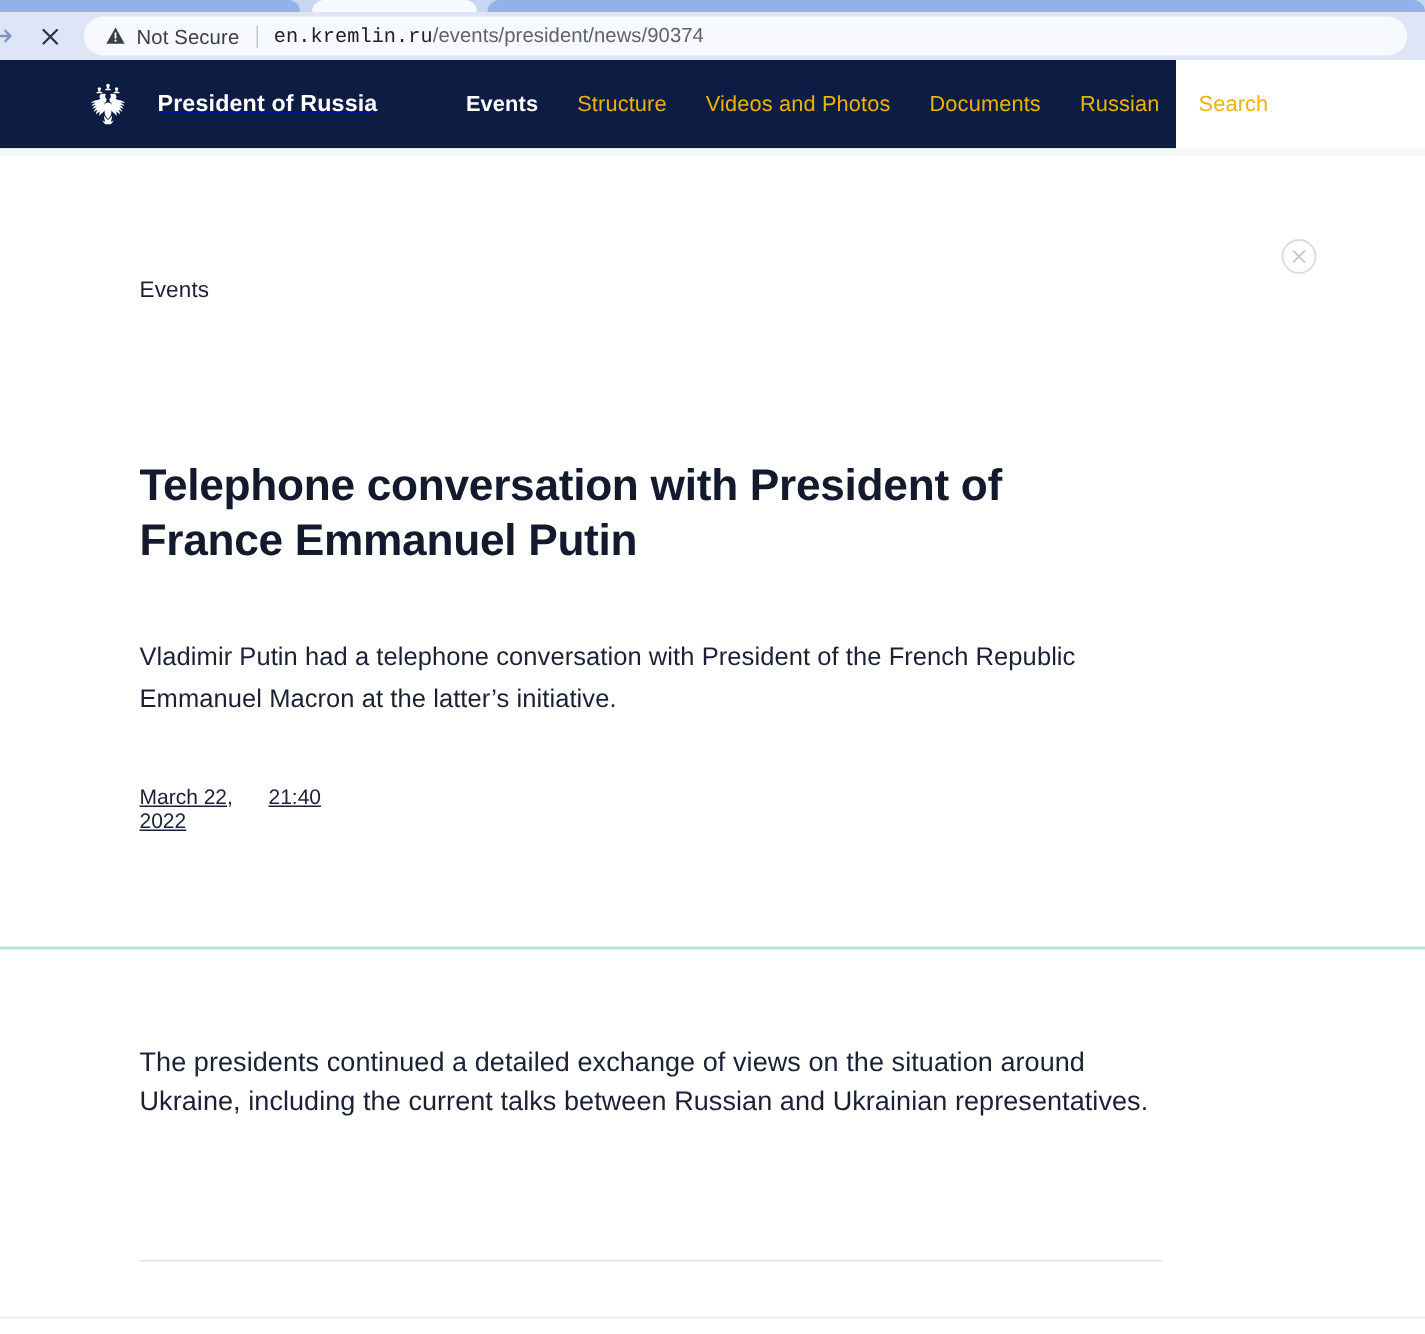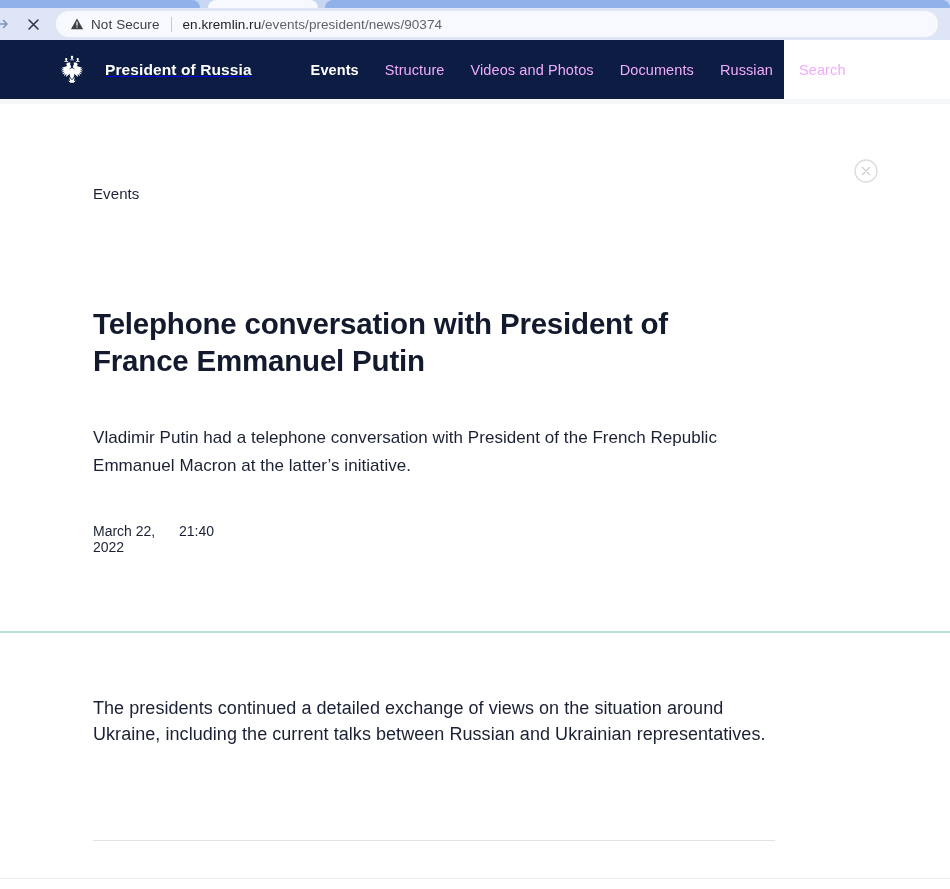--- a/index.html
+++ b/index.html
@@ -105,21 +105,21 @@
   .omni-sep {
     display: inline-block;
     width: 1px;
     height: 15px;
     background: #c3c8cf;
     margin: 0 11px;
     flex: 0 0 auto;
   }
 
   .url { font-size: 13.5px; letter-spacing: 0.05px; }
-  .url .host { color: #202124; }
+  .url .host { color: #202124; font-family: Liberation Mono, monospace; }
   .url .path { color: #5f6368; }
 
   
   .site-header {
     position: absolute;
     top: 40px; left: 0;
     width: 784px;
     height: 59px;
     background: #0d1c43;
     display: flex;
@@ -151,21 +151,21 @@
     margin-left: 22px;
     margin-right: 24px;
   }
 
   .main-nav {
     display: flex;
     align-items: center;
     gap: 0;
   }
   .nav-link {
-    color: #f0abfc;
+    color: #eab308;
     font-size: 14.5px;
     text-decoration: none;
     padding: 0 13px;
     white-space: nowrap;
     letter-spacing: 0.1px;
   }
   .nav-link.active {
     color: #ffffff;
     font-weight: bold;
   }
@@ -227,20 +227,21 @@
     max-width: 660px;
     letter-spacing: 0.05px;
   }
 
   .meta {
     margin-top: 43px;
     font-size: 14px;
     color: #1b2135;
     display: flex;
     gap: 0;
+    text-decoration: underline;
   }
   .meta .date { width: 86px; }
   .meta .time { margin-left: 0; }
 
   .section-divider {
     position: absolute;
     top: 532px;
     left: 0;
     width: 950px;
     height: 2px;

